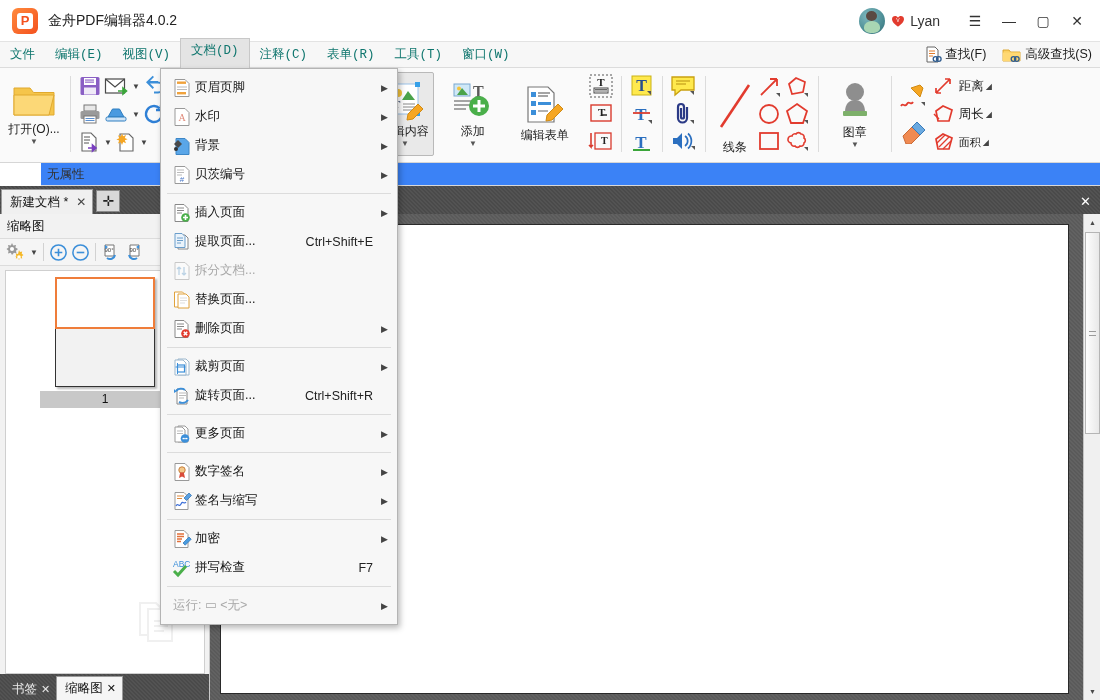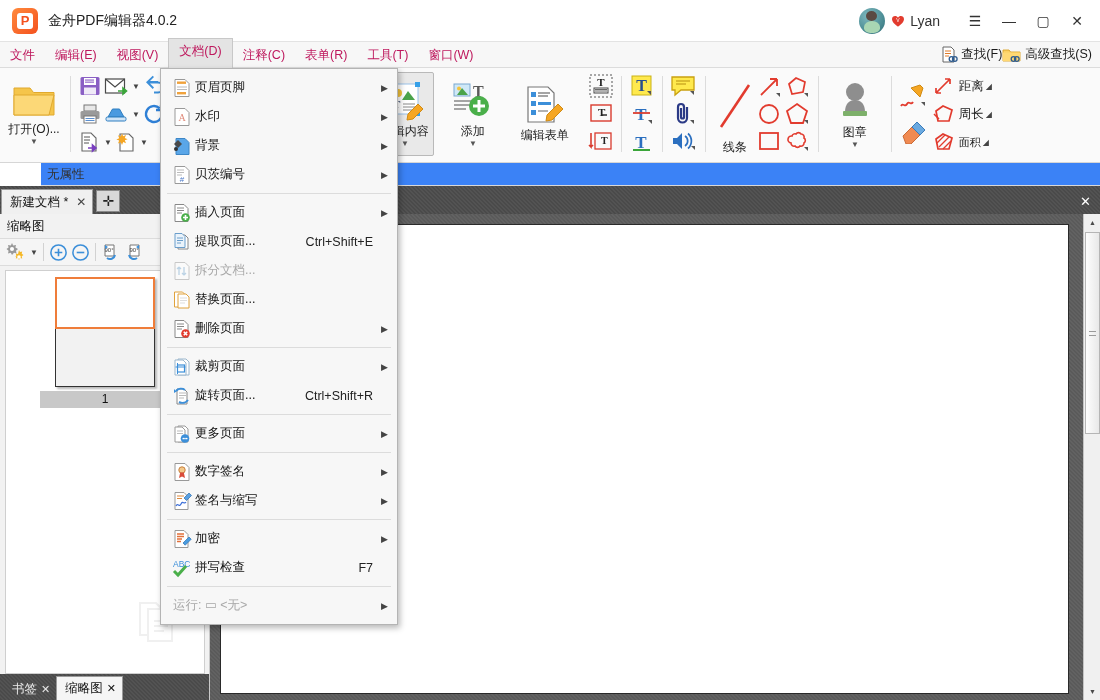--- a/index.html
+++ b/index.html
@@ -53,25 +53,26 @@
     color:#333; font-size:14px; cursor:default;
   }
 
   
   .menubar {
     position:absolute; left:0; top:42px; width:1100px; height:26px;
     background:#f7f7f7; border-bottom:1px solid #dcdcdc;
     display:flex; align-items:center;
   }
   .menu-item {
-    padding:0 10px; height:26px; line-height:26px; font-size:12.5px; color:#be185d;
+    padding:0 10px; height:26px; line-height:26px; font-size:12.5px; color:#0f766e;
     white-space:nowrap;
+    font-family:Liberation Mono, monospace;
   }
   .menu-item.active { background:#e4e4e4; border:1px solid #c8c8c8; border-bottom:none; height:34px; line-height:24px;}
-  .menubar-right { margin-left:auto; display:flex; align-items:center; gap:0; padding-right:8px; }
+  .menubar-right { margin-left:auto; display:flex; align-items:center; gap:16px; padding-right:8px; }
   .find-btn{ display:flex; align-items:center; gap:3px; font-size:12.5px; }
 
   
   .ribbon {
     position:absolute; left:0; top:68px; width:1100px; height:95px;
     background:#fafafa; border-bottom:1px solid #d6d6d6;
     display:flex; align-items:stretch; padding:2px 0 0 0;
   }
   .rgroup { display:flex; align-items:center; padding:0 5px; height:88px; }
   .rsep { width:1px; background:#dcdcdc; margin:6px 2px; height:76px; }

